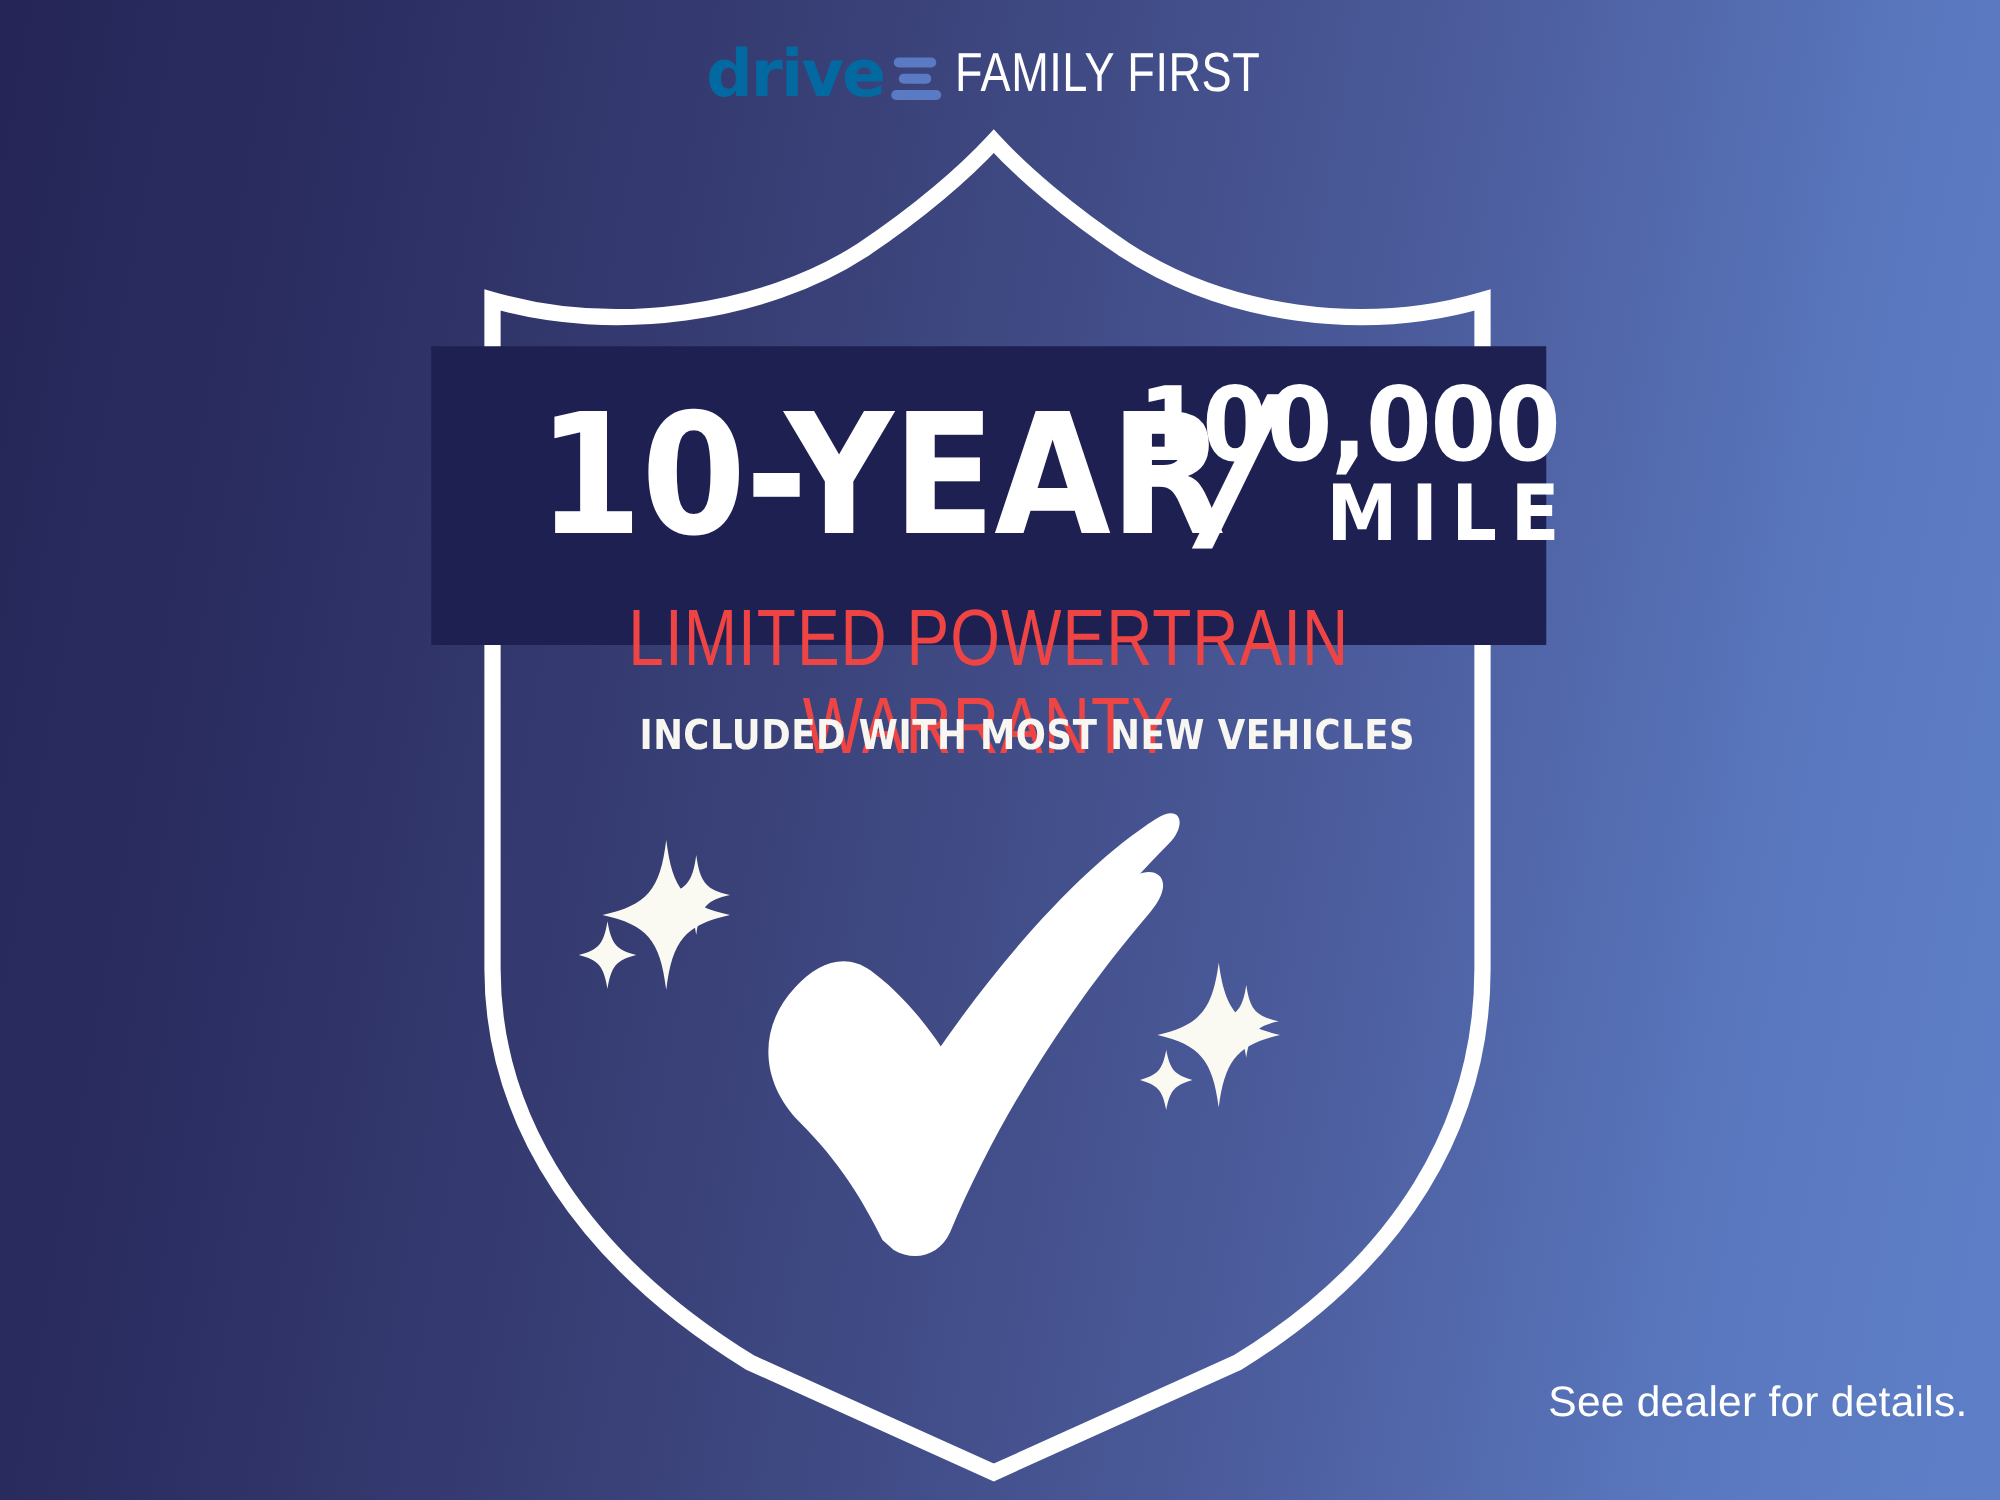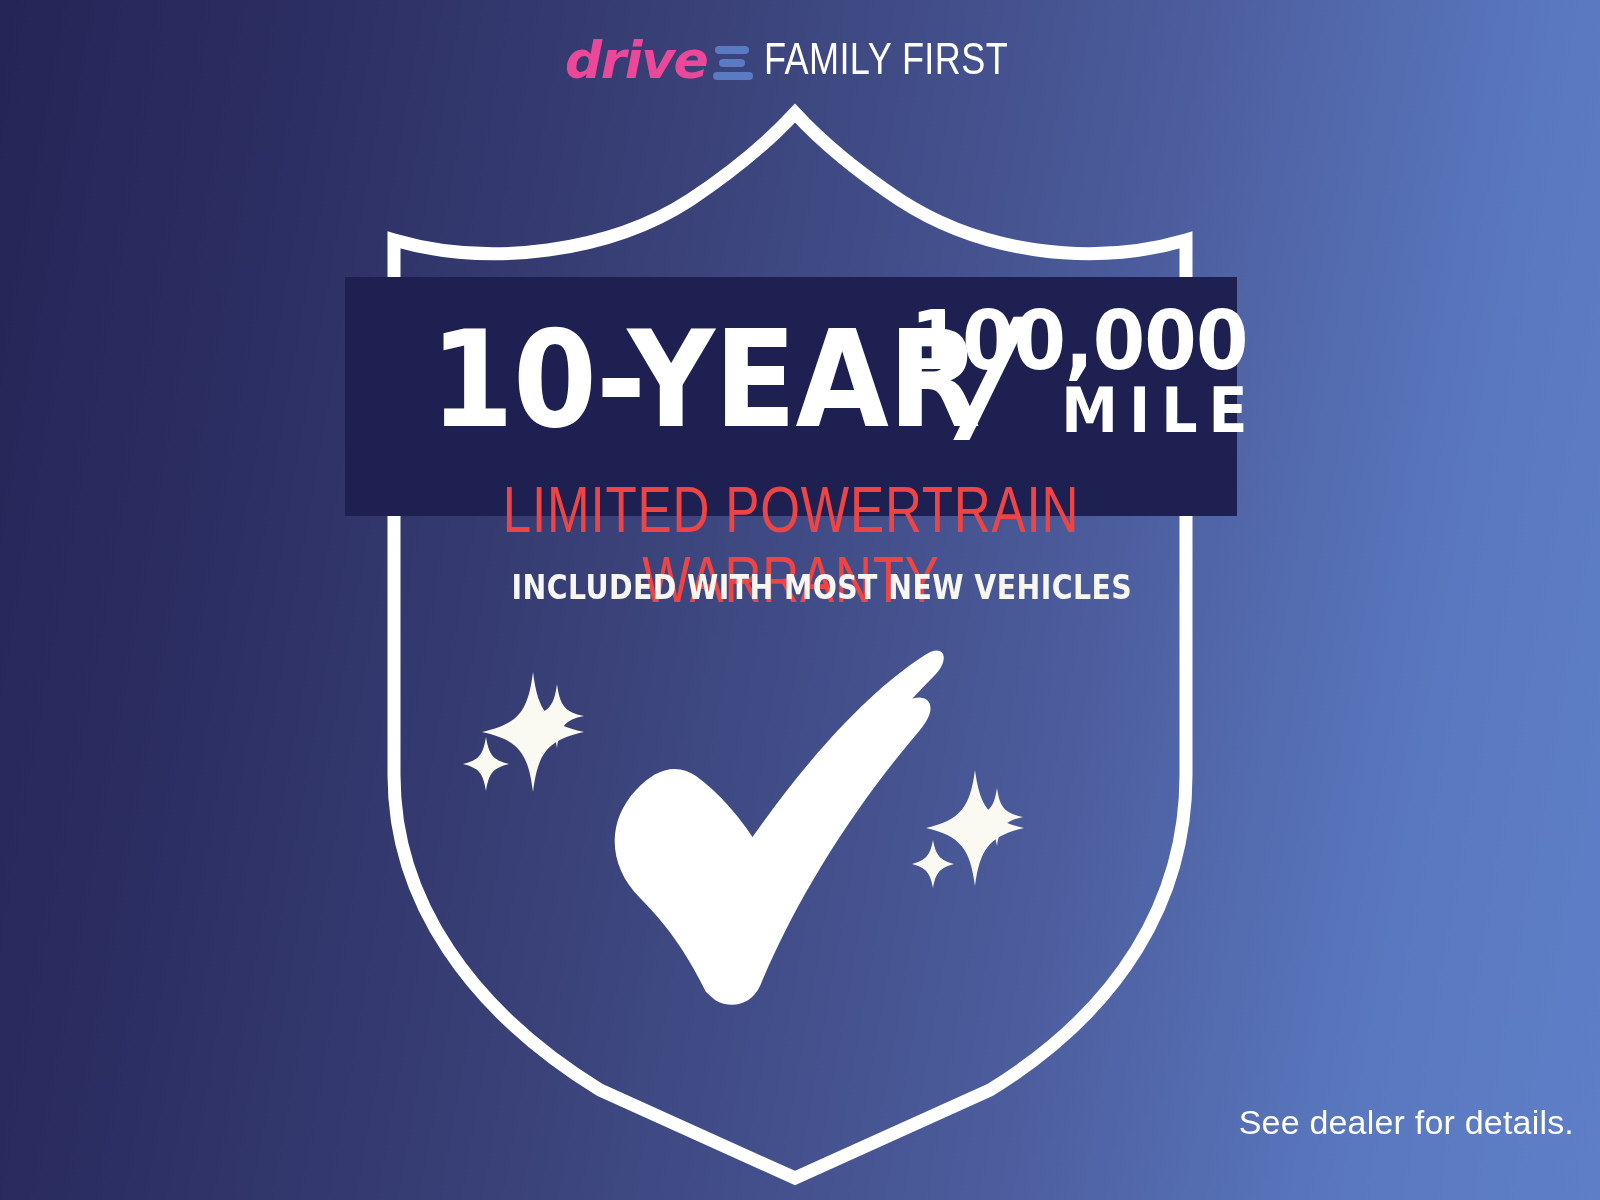--- a/index.html
+++ b/index.html
@@ -11,22 +11,22 @@
   }
 
   
   #brand-bar {
     position:absolute; top:28px; left:0; width:1600px;
     display:flex; align-items:center; justify-content:center; gap:0;
     height:62px;
   }
   #brand-word {
     font-family:"DejaVu Sans", sans-serif;
-    font-style:italic; font-weight:700;
-    font-size:52px; color:#ec4899; letter-spacing:-1.5px;
+    font-weight:700;
+    font-size:52px; color:#0369a1; letter-spacing:-1.5px;
     line-height:1; position:relative; top:1px;margin-left:27px;
   }
   #brand-mark {
     display:inline-flex; flex-direction:column; justify-content:center;
     gap:5px; margin:0 11px 0 6px; position:relative; top:4px;
   }
   #brand-mark i { display:block; height:8px; border-radius:4px; background:#5b7ac4; }
   #brand-mark i.b1 { width:34px; margin-left:2px; }
   #brand-mark i.b2 { width:26px; margin-left:6px; }
   #brand-mark i.b3 { width:40px; margin-left:0px; }

